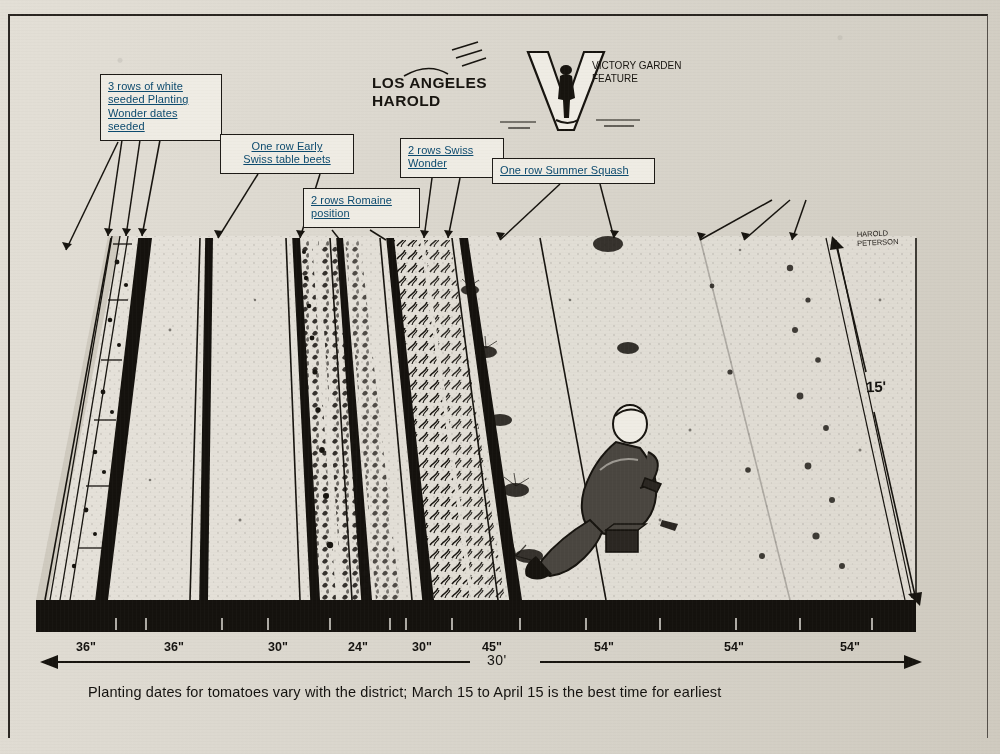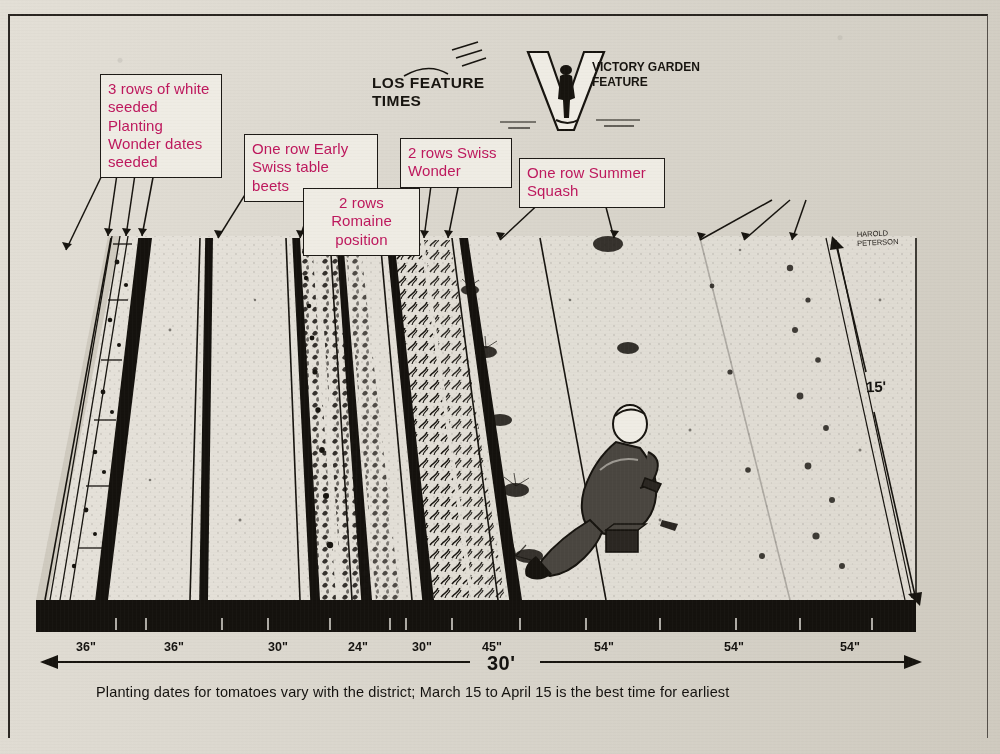--- a/index.html
+++ b/index.html
@@ -32,59 +32,60 @@
     border-right:1px solid #55504a;
     box-sizing:border-box;
   }
   svg.art{position:absolute;left:0;top:0;width:1000px;height:754px;}
 
   
   .callout{
     position:absolute;
     background:#efece4;
     border:1.4px solid #1d1a16;
-    color:#be185d;
-    font-size:15px;
+    color:#0c4a6e;
+    font-size:11px;
     line-height:1.22;
     padding:5px 7px 6px 7px;
     box-sizing:border-box;
     letter-spacing:.1px;
+    text-decoration:underline;
   }
   .callout span{display:block;}
 
   .masthead{
     position:absolute;left:372px;top:52px;width:320px;height:84px;
   }
   .mh-left{
     position:absolute;left:0;top:22px;width:150px;
     font-size:15.5px;font-weight:bold;letter-spacing:.4px;
     color:#17140f;
   }
   .mh-right{
     position:absolute;left:220px;top:8px;width:110px;
-    font-size:12px;font-weight:bold;line-height:1.25;color:#17140f;
+    font-size:10px;font-weight:normal;line-height:1.25;color:#17140f;
   }
   .dim-30{
-    position:absolute;left:487px;top:652px;font-size:20px;font-weight:bold;
+    position:absolute;left:487px;top:652px;font-size:14px;font-weight:normal;
     letter-spacing:.5px;
   }
   .dim-15{
     position:absolute;left:866px;top:378px;font-size:15px;font-weight:bold;
     transform:rotate(-2deg);
   }
   .signature{
     position:absolute;left:857px;top:230px;font-size:7.5px;line-height:1.15;
     color:#2a2621;transform:rotate(-3deg);
   }
   .caption{
     position:absolute;left:88px;top:682px;width:830px;
     font-size:14.5px;line-height:1.45;color:#14120f;
     text-align:left;letter-spacing:.15px;
   }
-  .caption span{display:block;margin-left:8px;}
+  .caption span{display:block;}
   .caption .l2{text-indent:0;}
   .tick-label{position:absolute;top:640px;font-size:12.5px;font-weight:bold;}
 </style>
 </head>
 <body>
 
 <div id="page">
 
   <div class="frame"></div>
 
@@ -365,51 +366,51 @@
         <path d="M452,50 L478,42"></path>
           <path d="M456,58 L482,50"></path>
         <path d="M462,66 L486,58"></path>
       </g>
 
       <path d="M404,76 q24,-14 44,-2" stroke="#17140f" stroke-width="1.6" fill="none"></path>
     </g>
   </svg>
 
   <div class="masthead">
-    <div class="mh-left">LOS FEATURE TIMES</div>
+    <div class="mh-left">LOS ANGELES HAROLD</div>
     <div class="mh-right">
       <span>VICTORY</span>
       <span>GARDEN</span>
       <span>FEATURE</span>
     </div>
   </div>
 
   <div class="callout" style="left:100px;top:74px;width:122px;">
     <span>3 rows of white</span>
     <span>seeded Planting</span>
     <span>Wonder dates</span>
     <span>seeded</span>
   </div>
 
-  <div class="callout" style="left:244px;top:134px;width:134px;">
+  <div class="callout" style="left:220px;top:134px;width:134px;text-align:center;">
     <span>One row Early</span>
     <span>Swiss table beets</span>
   </div>
 
-  <div class="callout" style="left:303px;top:188px;width:117px;text-align:center;">
+  <div class="callout" style="left:303px;top:188px;width:117px;">
     <span>2 rows Romaine</span>
     <span>position</span>
   </div>
 
-  <div class="callout" style="left:400px;top:138px;width:112px;">
+  <div class="callout" style="left:400px;top:138px;width:104px;">
     <span>2 rows Swiss</span>
     <span>Wonder</span>
   </div>
 
-  <div class="callout" style="left:519px;top:158px;width:146px;">
+  <div class="callout" style="left:492px;top:158px;width:163px;">
     <span>One row Summer Squash</span>
   </div>
 
 
   <div class="signature">
     <div>HAROLD</div>
     <div>PETERSON</div>
   </div>
 
   <div class="tick-label" style="left:76px;">36"</div>

